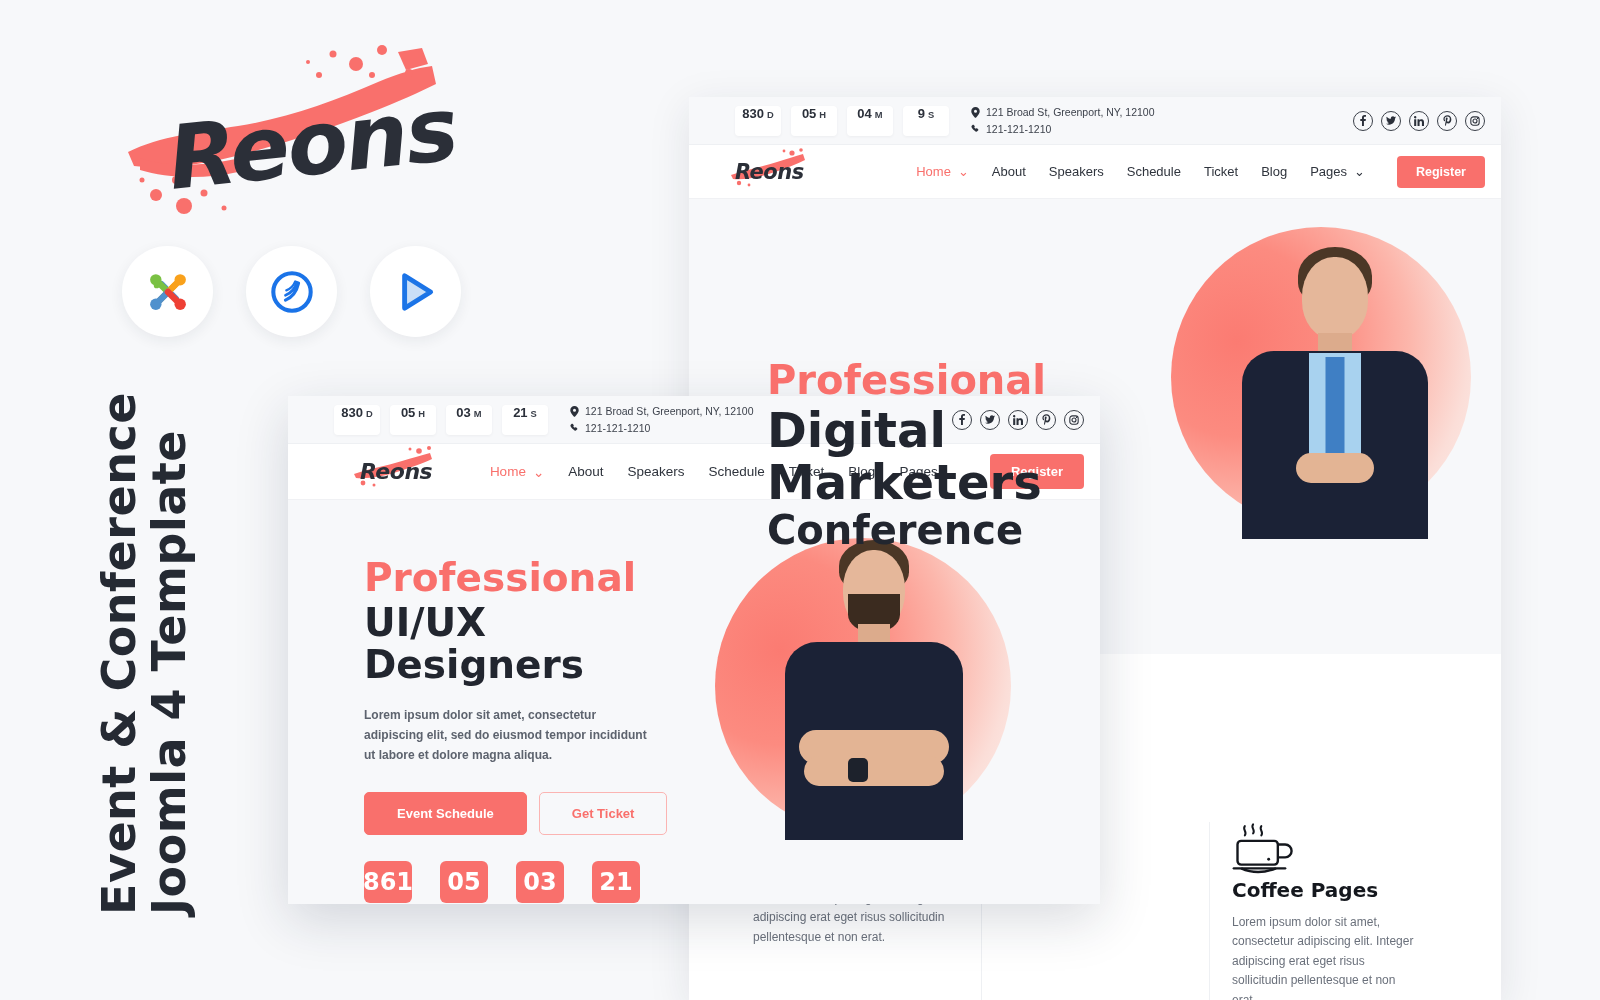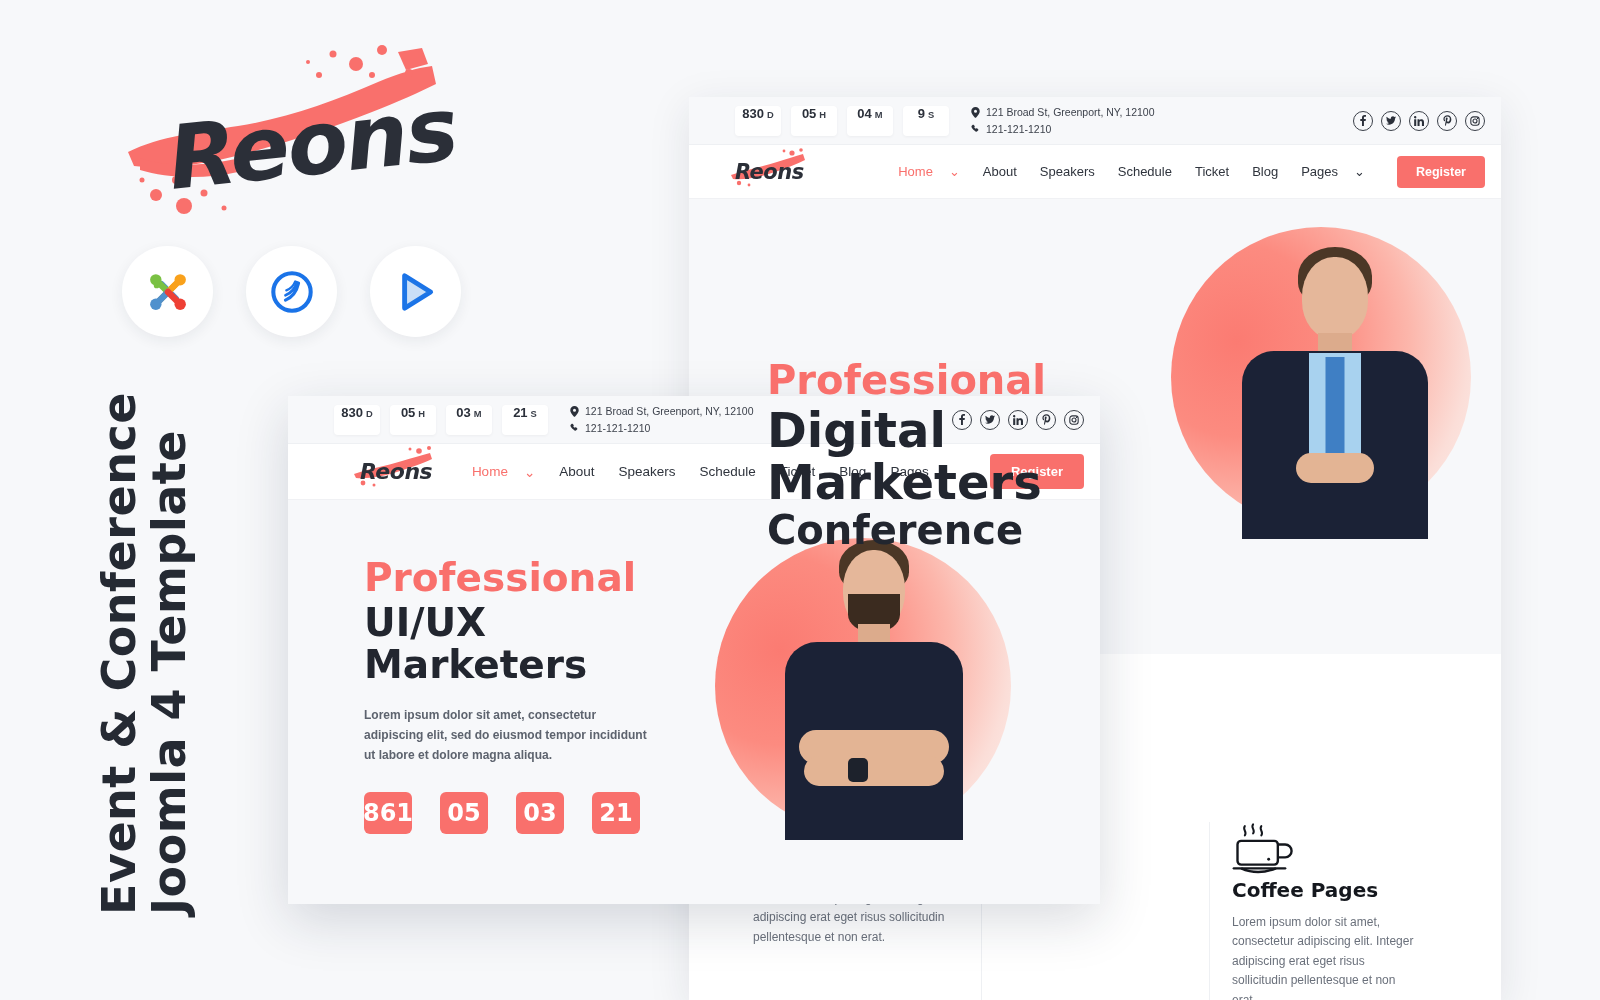--- a/index.html
+++ b/index.html
@@ -81,21 +81,21 @@
 
   .navbar {
     display: flex; align-items: center; background: #fff;
     border-bottom: 1px solid #f0f1f4;
   }
   .nav-logo { position: relative; font-style: italic; font-weight: 800; color: #2b2f38;
               font-family: "DejaVu Sans", sans-serif; letter-spacing: -.5px; }
   .nav-links { display: flex; align-items: center; margin-left: auto; }
   .nav-links a {
     color: #2f343d; text-decoration: none; font-weight: 500;
-    display: flex; align-items: center; gap: 16px; white-space: nowrap;
+    display: flex; align-items: center; gap: 7px; white-space: nowrap;
   }
   .nav-links a.active { color: #f9706c; }
   .chev { display: inline-block; }
   .btn-register {
     background: #f9706c; color: #fff; border: 0; border-radius: 4px;
     font-weight: 600; cursor: pointer; white-space: nowrap;
   }
 
   .hero { position: relative; display: flex; }
   .hero-copy { position: relative; z-index: 3; }
@@ -481,23 +481,27 @@
             <span>Pages</span>
             <span class="chev">⌄</span>
           </a>
         <button class="btn-register" style="margin-left:10px;padding:10px 21px;font-size:13px;">Register</button>
       </div>
     </div>
 
     <div class="hero" style="height:404px;background:#f7f8fa;">
       <div class="hero-copy" style="padding:58px 0 0 76px;width:330px;">
         <div class="h-sub" style="font-size:39px;">Professional</div>
-        <div class="h-main" style="font-size:39px;margin-top:3px;">UI/UX Marketers</div>
+        <div class="h-main" style="font-size:39px;margin-top:3px;">UI/UX Designers</div>
         <div class="h-desc" style="font-size:12px;margin-top:20px;width:292px;">Lorem ipsum dolor sit amet, consectetur adipiscing elit, sed do eiusmod tempor incididunt ut labore et dolore magna aliqua.</div>
 
+        <div class="hero-btns" style="margin-top:26px;gap:12px;">
+          <button class="btn-fill" style="padding:13px 32px;font-size:13px;">Event Schedule</button>
+          <button class="btn-out" style="padding:13px 32px;font-size:13px;">Get Ticket</button>
+        </div>
 
         <div class="cd-boxes" style="margin-top:26px;gap:28px;">
           <div class="cd-box">
             <div class="num" style="width:48px;height:42px;font-size:24px;">861</div>
 
           </div>
           <div class="cd-box">
             <div class="num" style="width:48px;height:42px;font-size:24px;">05</div>
 
           </div>

